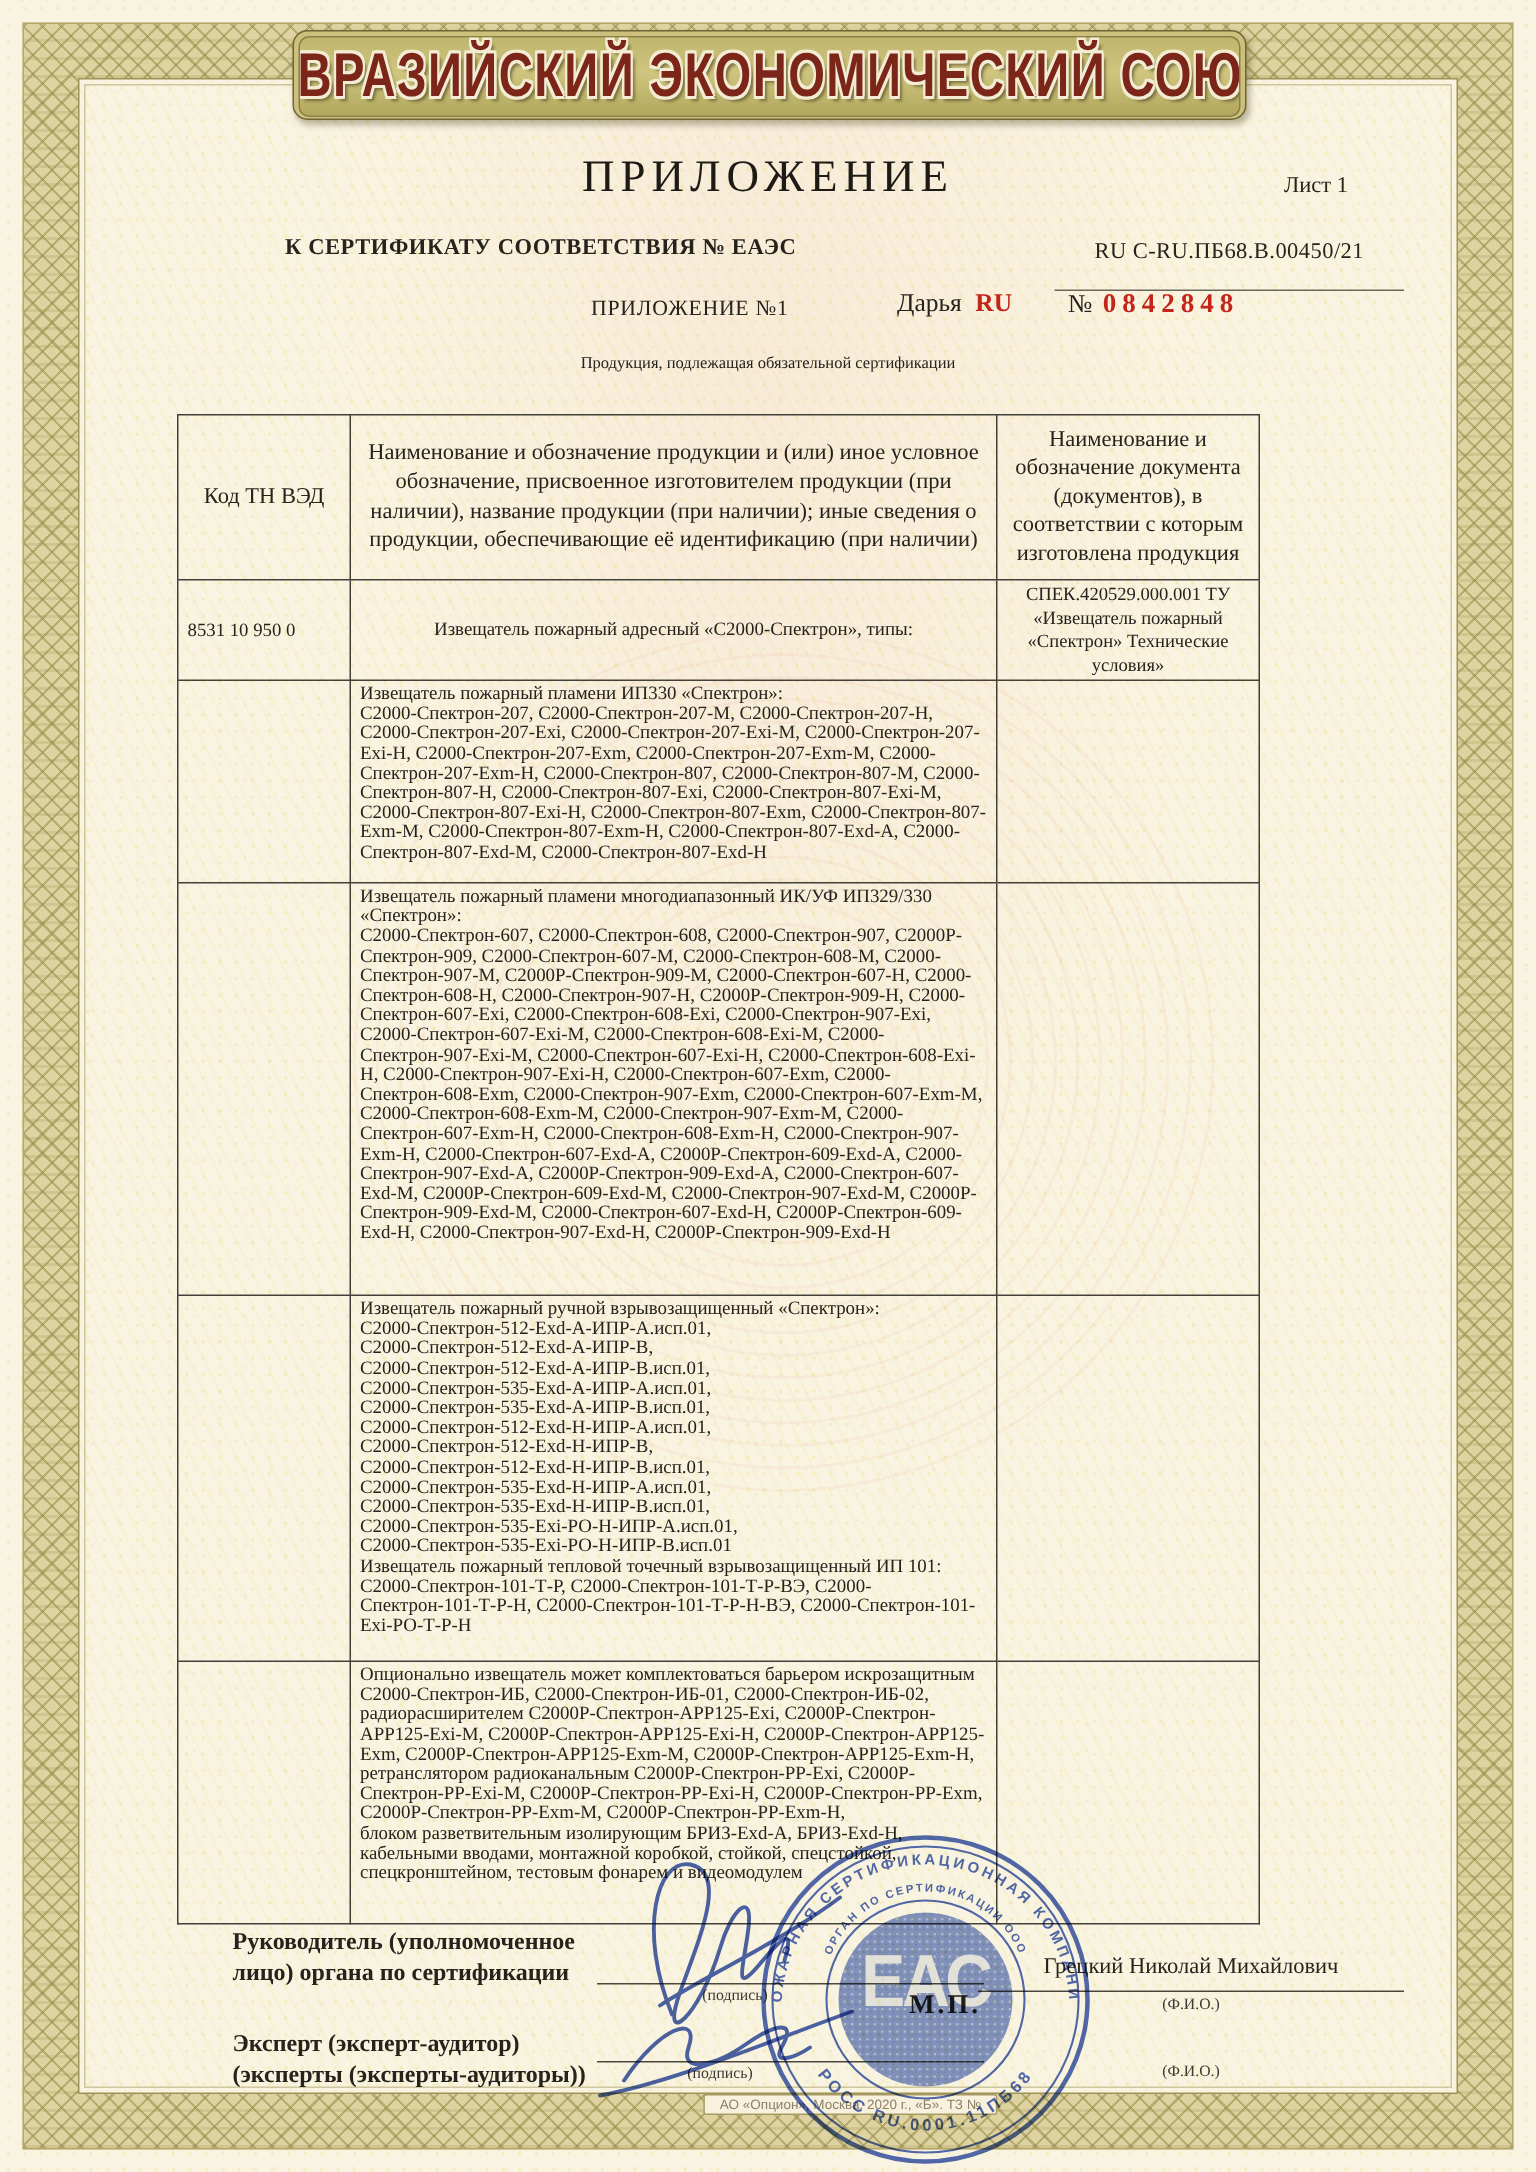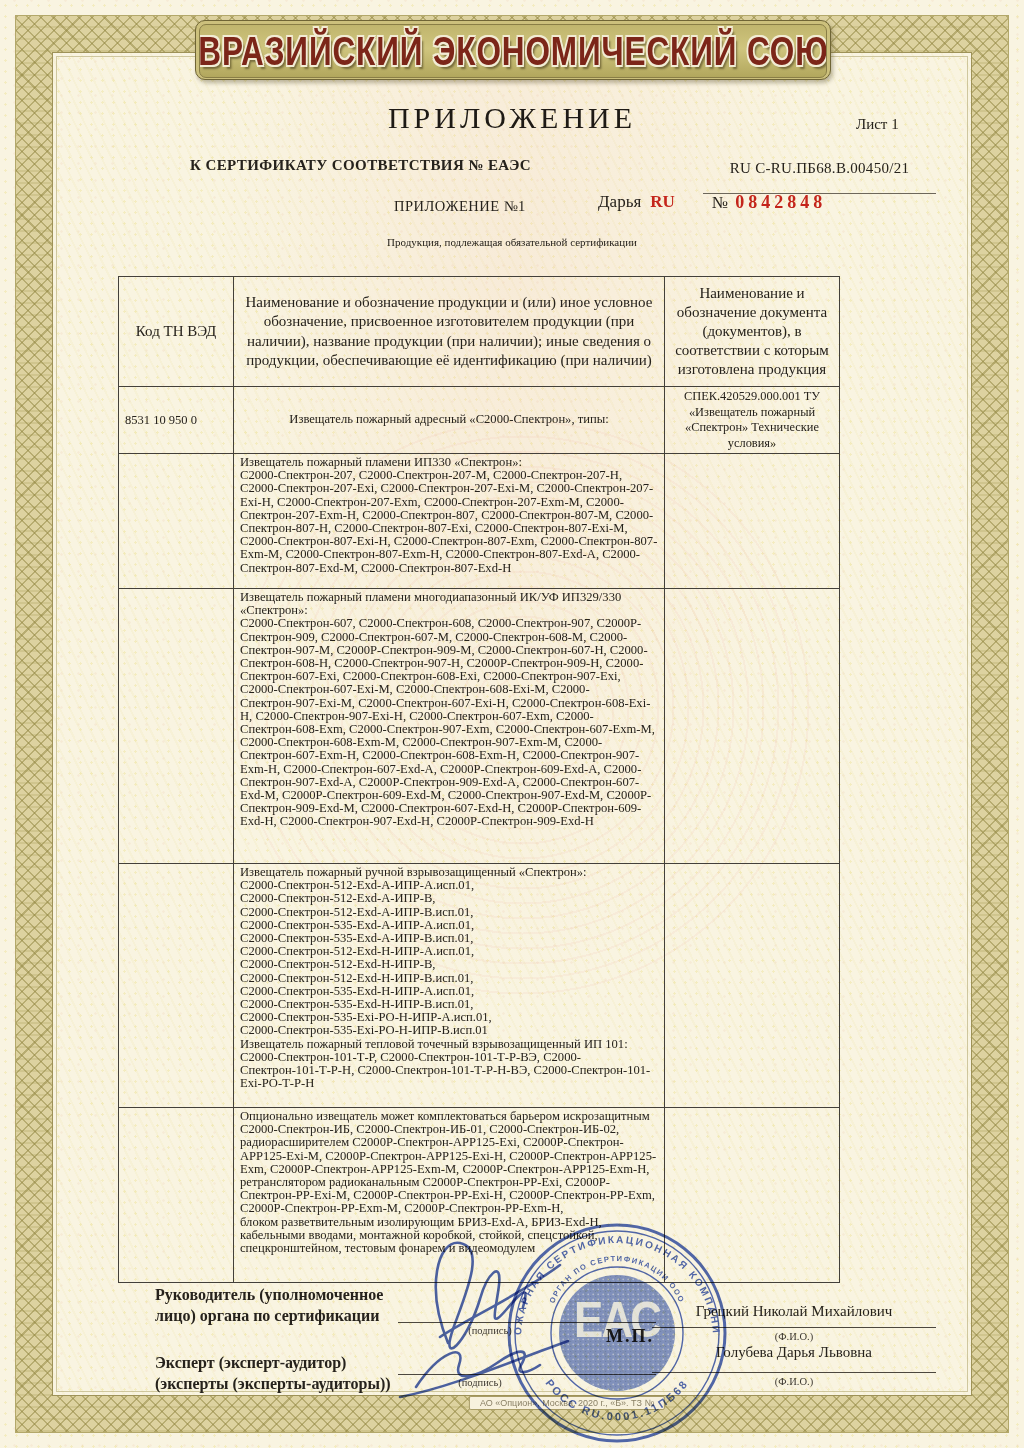--- a/index.html
+++ b/index.html
@@ -184,21 +184,20 @@
   <div class="abs role role2">Эксперт (эксперт-аудитор)
 (эксперты (эксперты-аудиторы))</div>
 
   <div class="abs sigline sigline1"></div>
   <div class="abs smallcap cap1">(подпись)</div>
   <div class="abs sigline sigline2"></div>
   <div class="abs smallcap cap2">(подпись)</div>
 
   <div class="abs namebox name1">Грецкий Николай Михайлович</div>
   <div class="abs smallcap fio1">(Ф.И.О.)</div>
-  <div class="abs namebox name2">Голубева Дарья Львовна</div>
   <div class="abs smallcap fio2">(Ф.И.О.)</div>
 
   <div class="abs mp">М.П.</div>
 
   <svg class="sigsvg" viewBox="0 0 320 180">
     <g fill="none" stroke="#2743a6" stroke-width="2.6" stroke-linecap="round" opacity=".82">
       <path d="M 78 118 C 55 62, 68 14, 90 18 C 116 23, 96 68, 83 104 C 70 142, 96 120, 110 74 C 117 49, 132 34, 129 60 C 126 86, 118 106, 136 85 C 151 67, 160 58, 153 82"></path>
       <path d="M 70 112 C 95 95, 150 70, 190 40"></path>
       <path d="M 46 162 C 70 126, 97 117, 89 140 C 83 158, 107 152, 127 138 C 147 124, 162 121, 151 140 C 145 151, 158 148, 170 140"></path>
       <path d="M 30 172 C 82 162, 142 136, 198 116"></path>

